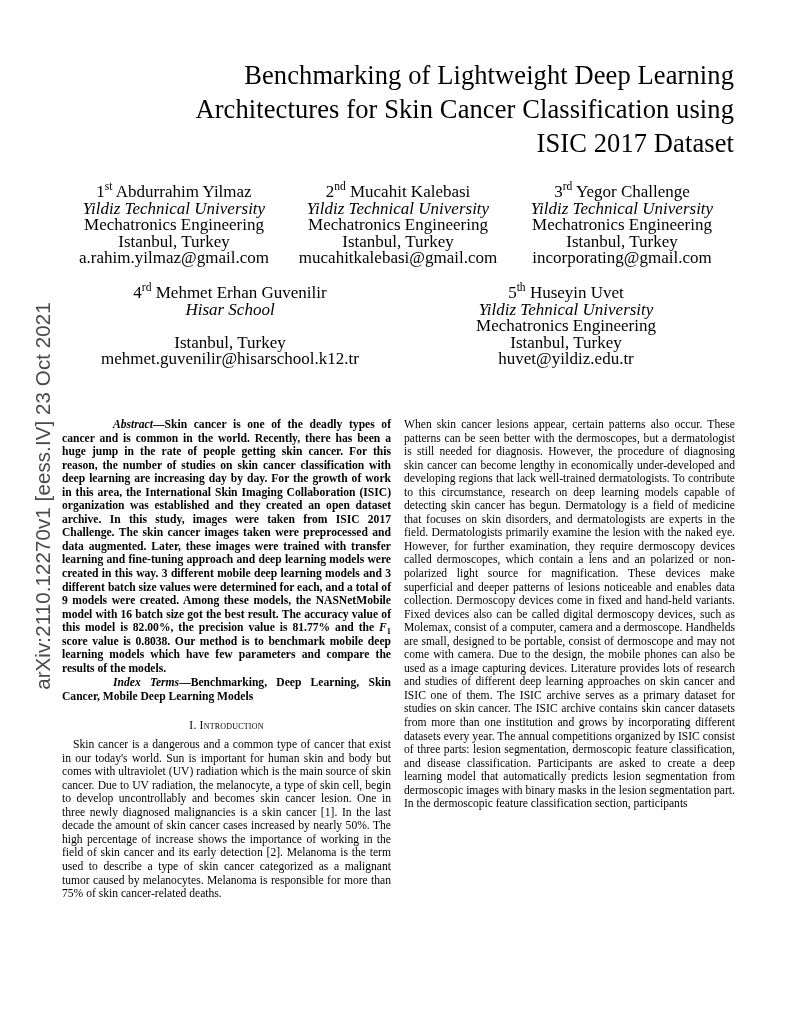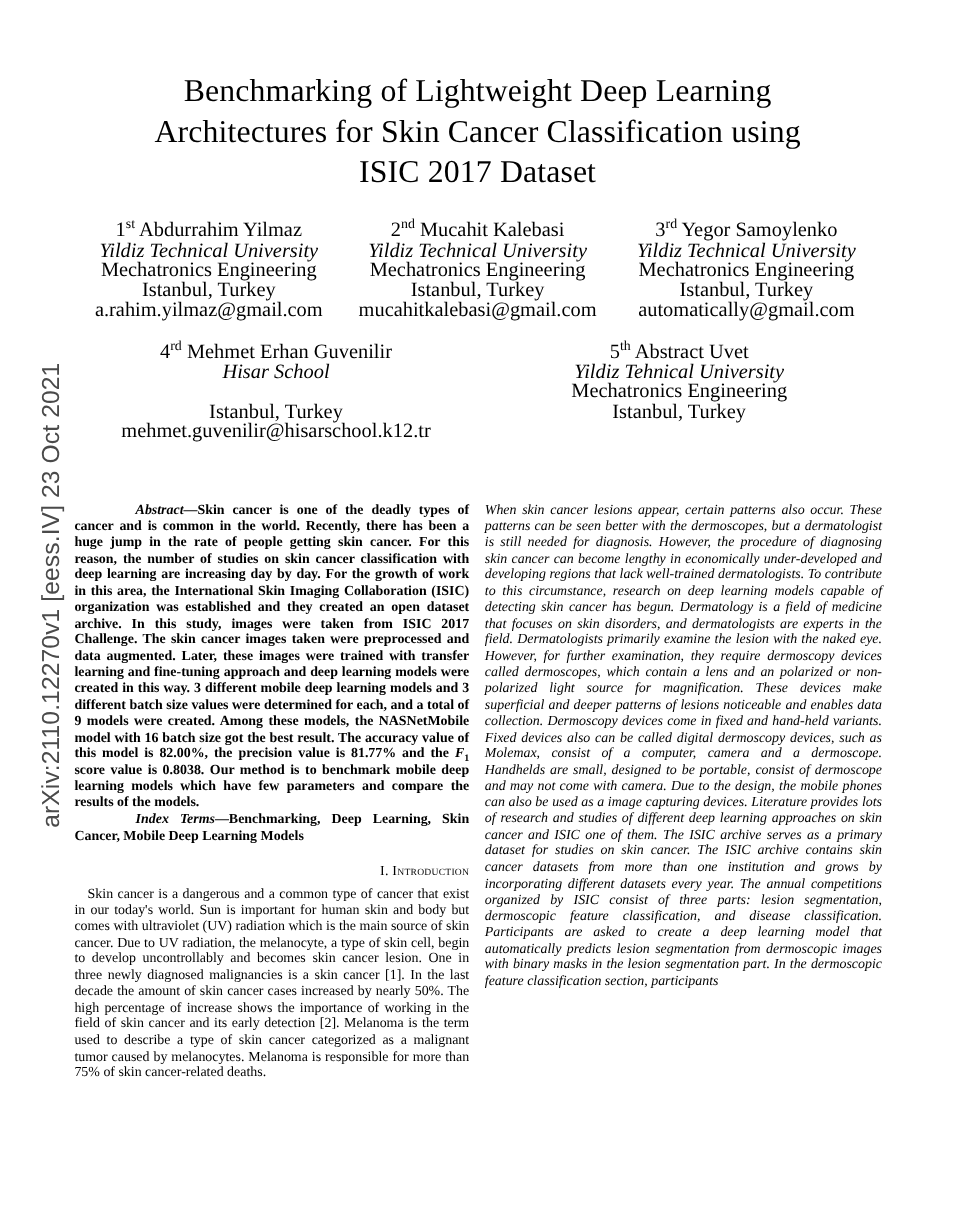--- a/index.html
+++ b/index.html
@@ -32,21 +32,21 @@
     white-space: nowrap;
     text-align: center;
   }
 
   
   .title-block {
     position: absolute;
     left: 62px;
     top: 58px;
     width: 672px;
-    text-align: center;
+    text-align: right;
   }
   .paper-title {
     font-size: 26.5px;
     line-height: 34px;
     font-weight: normal;
     margin: 0;
     letter-spacing: 0.1px;
   }
 
   
@@ -86,36 +86,36 @@
     position: absolute;
     top: 418px;
     width: 329px;
     font-size: 11.6px;
     line-height: 13.55px;
     text-align: justify;
     text-justify: inter-word;
     hyphens: none;
   }
   .col-left  { left: 62px; }
-  .col-right { left: 404px; width: 331px; font-style: italic; }
+  .col-right { left: 404px; width: 331px; }
 
   .abstract-par,
   .indexterms-par {
     font-weight: bold;
     margin: 0;
     text-indent: 11px;
     text-align: justify;
   }
   .indexterms-par { margin-top: 1px; }
   .lead-italic { font-style: italic; font-weight: bold; margin-left: 40px; }
   .sub1 { font-size: 0.72em; vertical-align: sub; line-height: 0; }
   .mathvar { font-style: italic; font-family: "Liberation Serif", serif; }
 
   .section-heading {
-    text-align: right;
+    text-align: center;
     margin: 16px 0 5px 0;
     font-size: 11.6px;
     font-variant: small-caps;
     font-weight: normal;
     letter-spacing: 0.2px;
   }
   .section-heading .num { font-variant: normal; }
 
   .body-par {
     margin: 0;
@@ -151,44 +151,45 @@
 
     <div class="author">
       <div class="a-name"><span>2</span><sup>nd</sup> <span>Mucahit Kalebasi</span></div>
       <div class="a-aff">Yildiz Technical University</div>
       <div class="a-dept">Mechatronics Engineering</div>
       <div class="a-city">Istanbul, Turkey</div>
       <div class="a-mail">mucahitkalebasi@gmail.com</div>
     </div>
 
     <div class="author">
-      <div class="a-name"><span>3</span><sup>rd</sup> <span>Yegor Samoylenko</span></div>
+      <div class="a-name"><span>3</span><sup>rd</sup> <span>Yegor Challenge</span></div>
       <div class="a-aff">Yildiz Technical University</div>
       <div class="a-dept">Mechatronics Engineering</div>
       <div class="a-city">Istanbul, Turkey</div>
-      <div class="a-mail">automatically@gmail.com</div>
+      <div class="a-mail">incorporating@gmail.com</div>
     </div>
 
   </div>
 
   <div class="authors-row2">
 
     <div class="author">
       <div class="a-name"><span>4</span><sup>rd</sup> <span>Mehmet Erhan Guvenilir</span></div>
       <div class="a-aff">Hisar School</div>
       <div class="a-dept a-spacer">&nbsp;</div>
       <div class="a-city">Istanbul, Turkey</div>
       <div class="a-mail">mehmet.guvenilir@hisarschool.k12.tr</div>
     </div>
 
     <div class="author">
-      <div class="a-name"><span>5</span><sup>th</sup> <span>Abstract Uvet</span></div>
+      <div class="a-name"><span>5</span><sup>th</sup> <span>Huseyin Uvet</span></div>
       <div class="a-aff">Yildiz Tehnical University</div>
       <div class="a-dept">Mechatronics Engineering</div>
       <div class="a-city">Istanbul, Turkey</div>
+      <div class="a-mail">huvet@yildiz.edu.tr</div>
     </div>
 
   </div>
 
   <div class="col col-left">
 
     <p class="abstract-par"><span class="lead-italic">Abstract</span><span>—</span><span>Skin cancer is one of the deadly types of cancer and is common in the world. Recently, there has been a huge jump in the rate of people getting skin cancer. For this reason, the number of studies on skin cancer classification with deep learning are increasing day by day. For the growth of work in this area, the International Skin Imaging Collaboration (ISIC) organization was established and they created an open dataset archive. In this study, images were taken from ISIC 2017 Challenge. The skin cancer images taken were preprocessed and data augmented. Later, these images were trained with transfer learning and fine-tuning approach and deep learning models were created in this way. 3 different mobile deep learning models and 3 different batch size values were determined for each, and a total of 9 models were created. Among these models, the NASNetMobile model with 16 batch size got the best result. The accuracy value of this model is 82.00%, the precision value is 81.77% and the</span> <span class="mathvar">F</span><span class="sub1">1</span><span> score value is 0.8038. Our method is to benchmark mobile deep learning models which have few parameters and compare the results of the models.</span></p>
 
     <p class="indexterms-par"><span class="lead-italic">Index Terms</span><span>—</span><span>Benchmarking, Deep Learning, Skin Cancer, Mobile Deep Learning Models</span></p>
 

